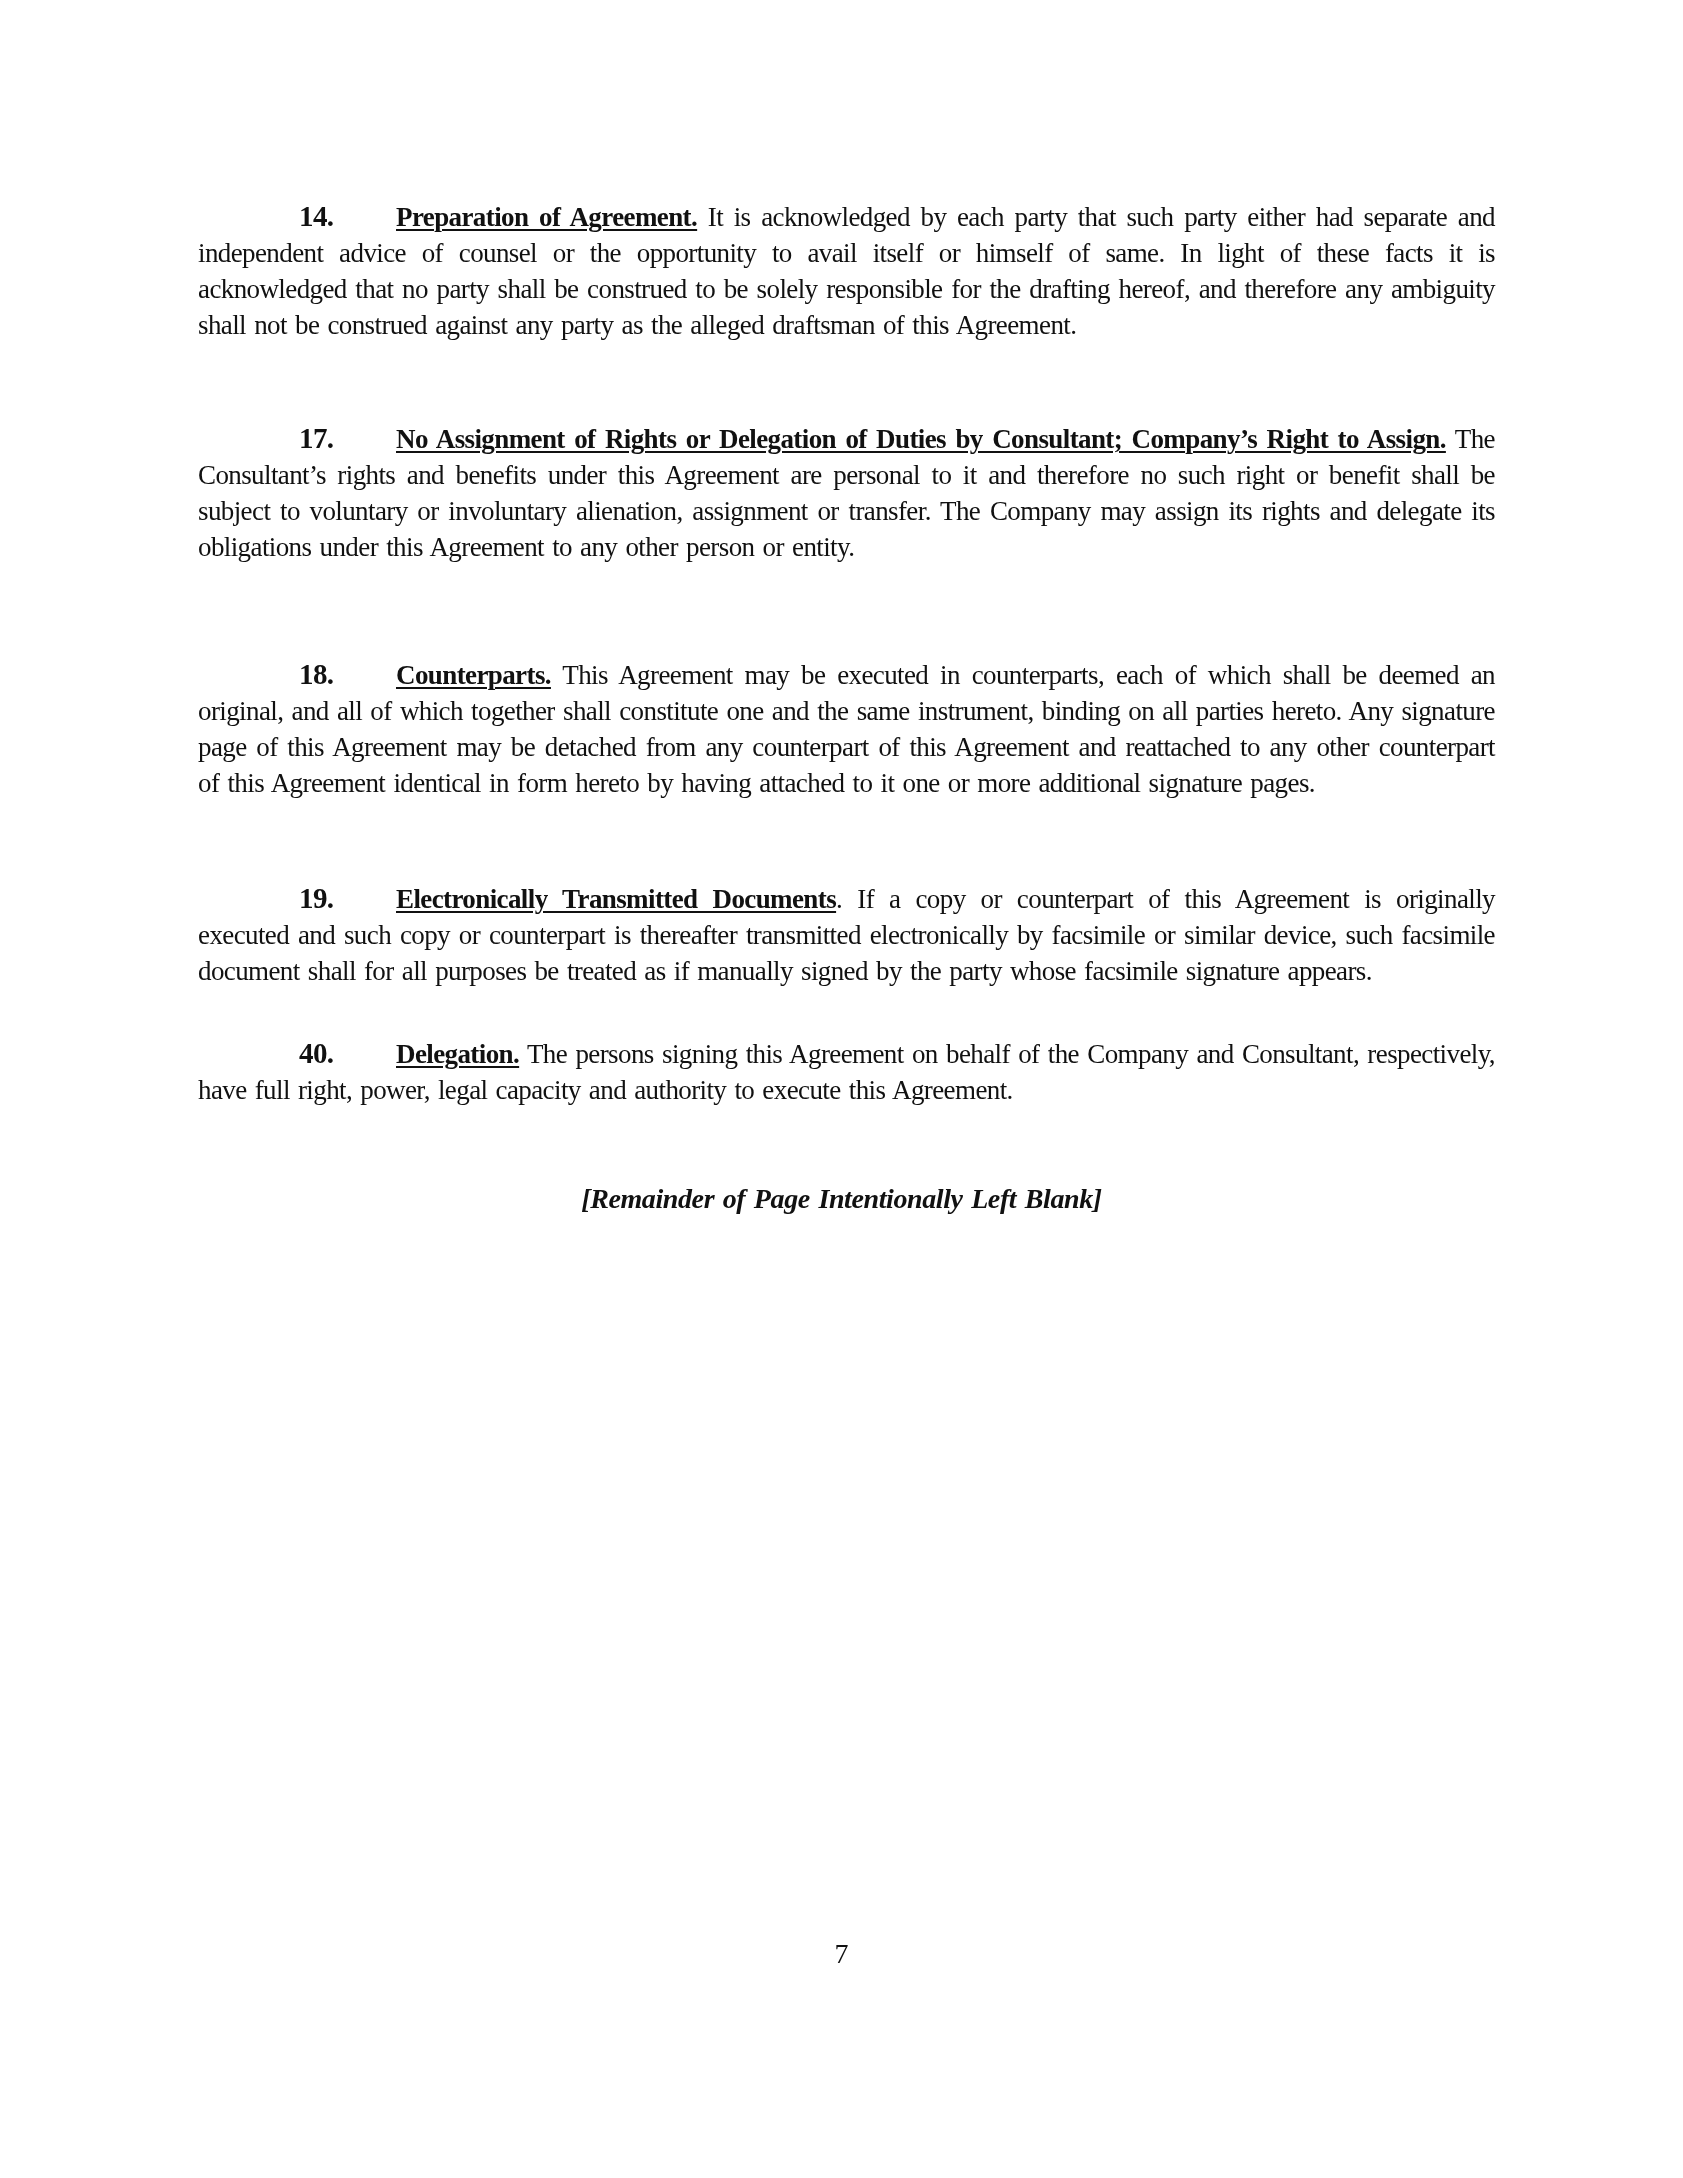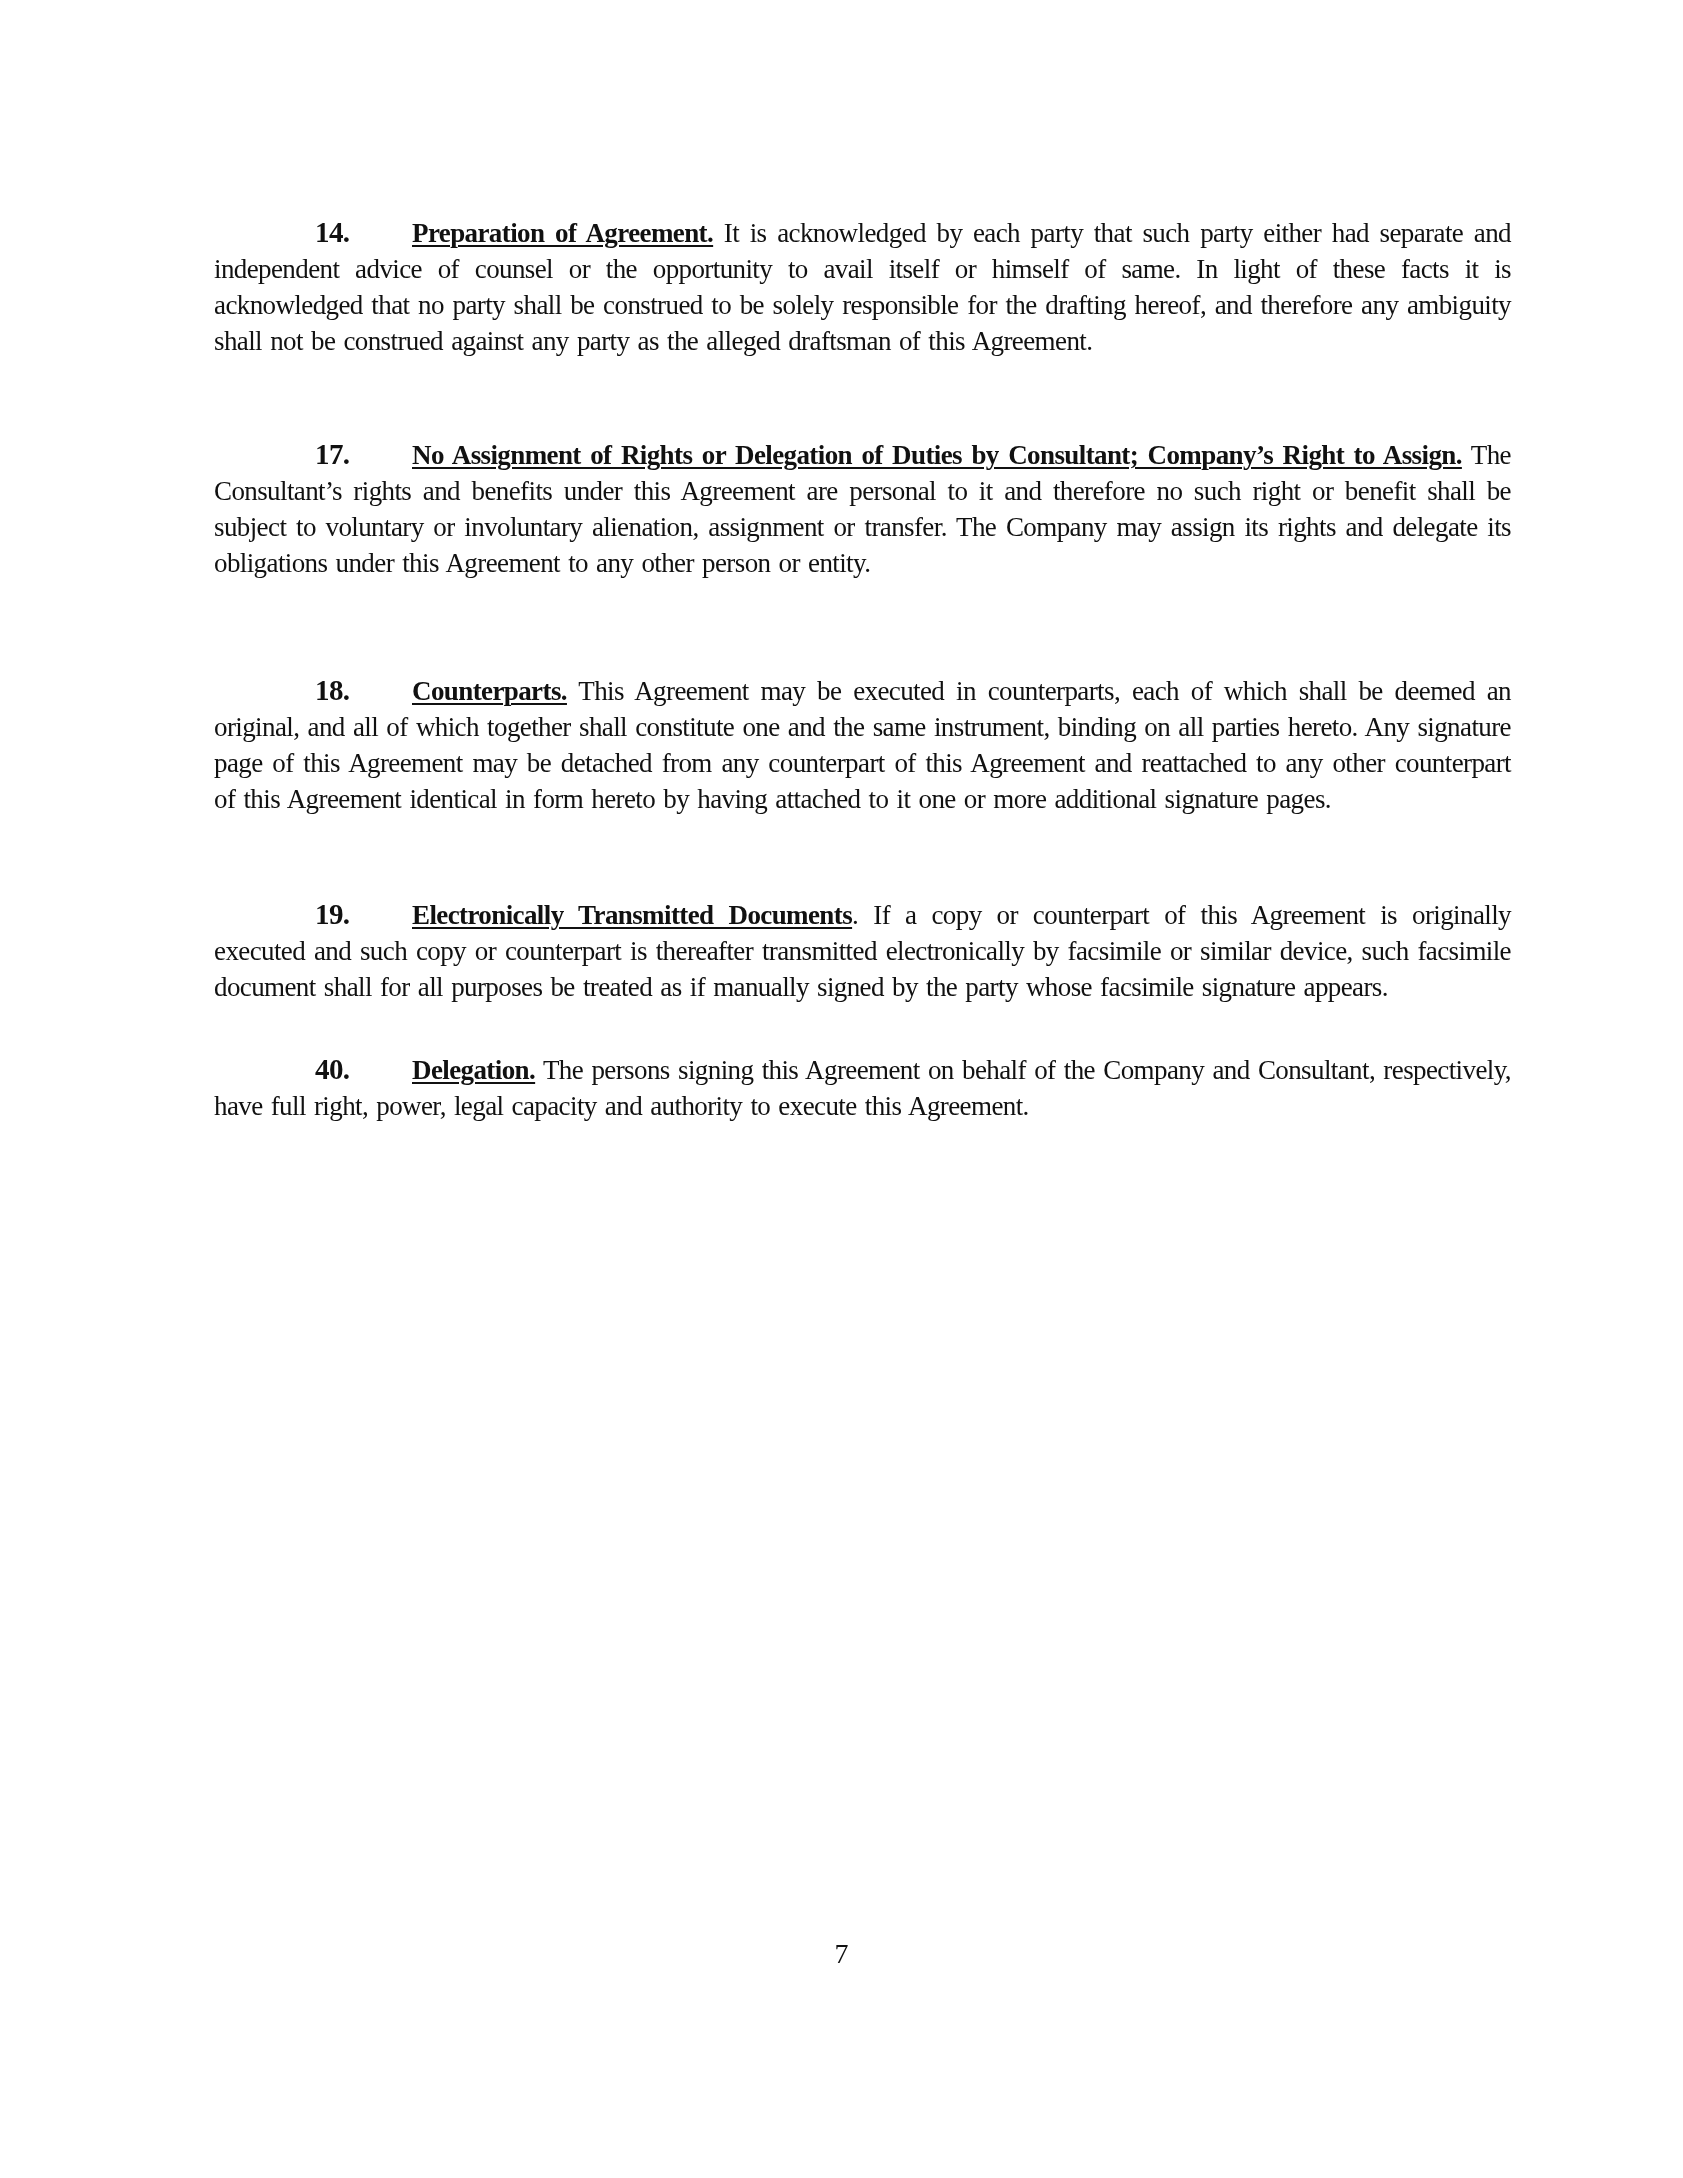--- a/index.html
+++ b/index.html
@@ -30,21 +30,21 @@
       line-height: 36px;
       text-align: justify;
       text-align-last: left;
       letter-spacing: -0.6px;
       word-spacing: 2px;
     }
     .section {
       position: absolute;
       left: 0;
       width: 100%;
-      margin: 16px;
+      margin: 0;
     }
     .section p {
       margin: 0;
       text-indent: 101px;
     }
     .sec-num {
       font-weight: bold;
       font-size: 29px;
       display: inline-block;
       width: 97px;
@@ -104,16 +104,17 @@
     <div class="section" id="sec-19">
       <p><span class="sec-num">19.</span><span class="sec-title">Electronically Transmitted Documents</span><span>. If a copy or counterpart of this Agreement is originally executed and such copy or counterpart is thereafter transmitted electronically by facsimile or similar device, such facsimile document shall for all purposes be treated as if manually signed by the party whose facsimile signature appears.</span></p>
     </div>
 
     <div class="section" id="sec-20">
       <p><span class="sec-num">40.</span><span class="sec-title">Delegation.</span><span> The persons signing this Agreement on behalf of the Company and Consultant, respectively, have full right, power, legal capacity and authority to execute this Agreement.</span></p>
     </div>
 
   </div>
 
+  <div class="remainder">[Remainder of Page Intentionally Left Blank]</div>
 
   <div class="page-number">7</div>
 </div>
 
 
 </body></html>

